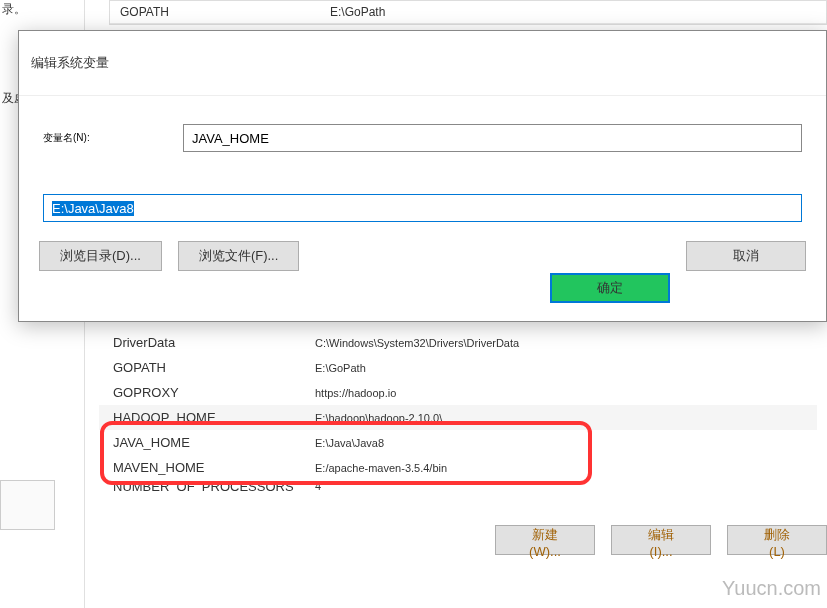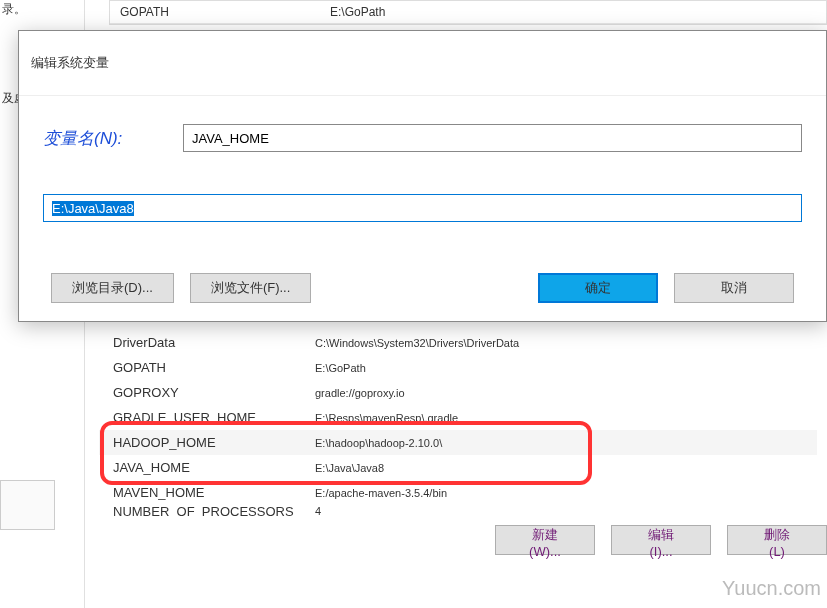--- a/index.html
+++ b/index.html
@@ -86,63 +86,63 @@
 .modal-body {
   padding: 28px 24px 24px 24px;
 }
 .form-row {
   display: flex;
   align-items: center;
   margin-bottom: 42px;
 }
 .form-label {
   width: 140px;
-  font-size: 17px;
-  color: #1d4ed8;
-  font-style: italic;
+  font-size: 10px;
+  color: #000000;
 }
 .form-input {
   flex: 1;
   height: 28px;
   border: 1px solid #888;
   padding: 3px 8px;
   font-size: 13px;
   font-family: inherit;
   outline: none;
 }
 .form-input.selected {
   border: 1px solid #0078d7;
 }
 .sel-text {
   background: #0078d7;
   color: #fff;
 }
 .modal-buttons {
   display: flex;
   gap: 16px;
-  padding: 0 32px;
+  padding: 0 20px;
   position: absolute;
   bottom: 18px;
   left: 0;
   right: 0;
 }
 .btn {
   height: 30px;
   padding: 0 20px;
   min-width: 120px;
   background: #e1e1e1;
   border: 1px solid #adadad;
   font-size: 13px;
   font-family: inherit;
   cursor: pointer;
   color: #333;
 }
 .btn.primary {
   border: 2px solid #0078d7;
-  background: #0ea5e9;
+  background: #22c55e;
+  margin-top: 32px;
 }
 .spacer { flex: 1; }
 .lower-table {
   position: absolute;
   left: 99px;
   top: 330px;
   width: 718px;
   background: #fff;
 }
 .lower-row {
@@ -186,21 +186,21 @@
 }
 .lower-btn {
   height: 30px;
   min-width: 100px;
   padding: 0 32px;
   background: #e1e1e1;
   border: 1px solid #adadad;
   font-size: 13px;
   font-family: inherit;
   cursor: pointer;
-  color: #701a75;
+  color: #a16207;
 }
 .watermark {
   position: absolute;
   right: 6px;
   bottom: 8px;
   font-size: 20px;
   color: #bbb;
   font-family: Arial, sans-serif;
 }
 .left-frag {
@@ -235,25 +235,21 @@
     <div class="lower-row">
       <div class="lower-cell-name">DriverData</div>
       <div class="lower-cell-val">C:\Windows\System32\Drivers\DriverData</div>
     </div>
     <div class="lower-row">
       <div class="lower-cell-name">GOPATH</div>
       <div class="lower-cell-val">E:\GoPath</div>
     </div>
     <div class="lower-row">
       <div class="lower-cell-name">GOPROXY</div>
-      <div class="lower-cell-val">gradle://goproxy.io</div>
-    </div>
-    <div class="lower-row">
-      <div class="lower-cell-name">GRADLE_USER_HOME</div>
-      <div class="lower-cell-val">E:\Resps\mavenResp\.gradle</div>
+      <div class="lower-cell-val">https://hadoop.io</div>
     </div>
     <div class="lower-row alt">
       <div class="lower-cell-name">HADOOP_HOME</div>
       <div class="lower-cell-val">E:\hadoop\hadoop-2.10.0\</div>
     </div>
     <div class="lower-row">
       <div class="lower-cell-name">JAVA_HOME</div>
       <div class="lower-cell-val">E:\Java\Java8</div>
     </div>
     <div class="lower-row">

